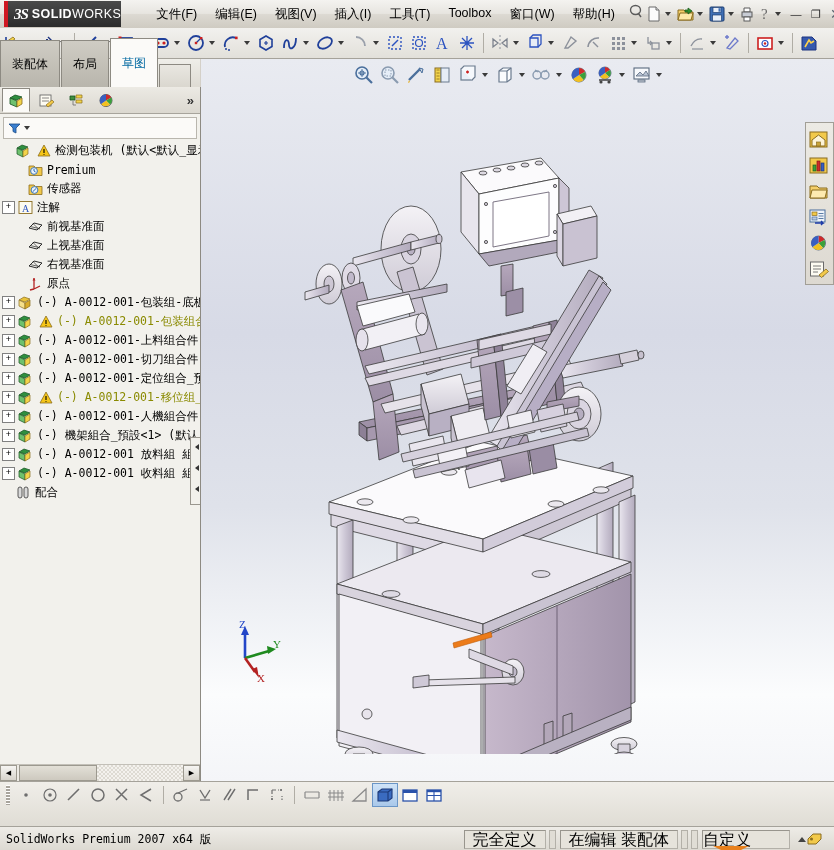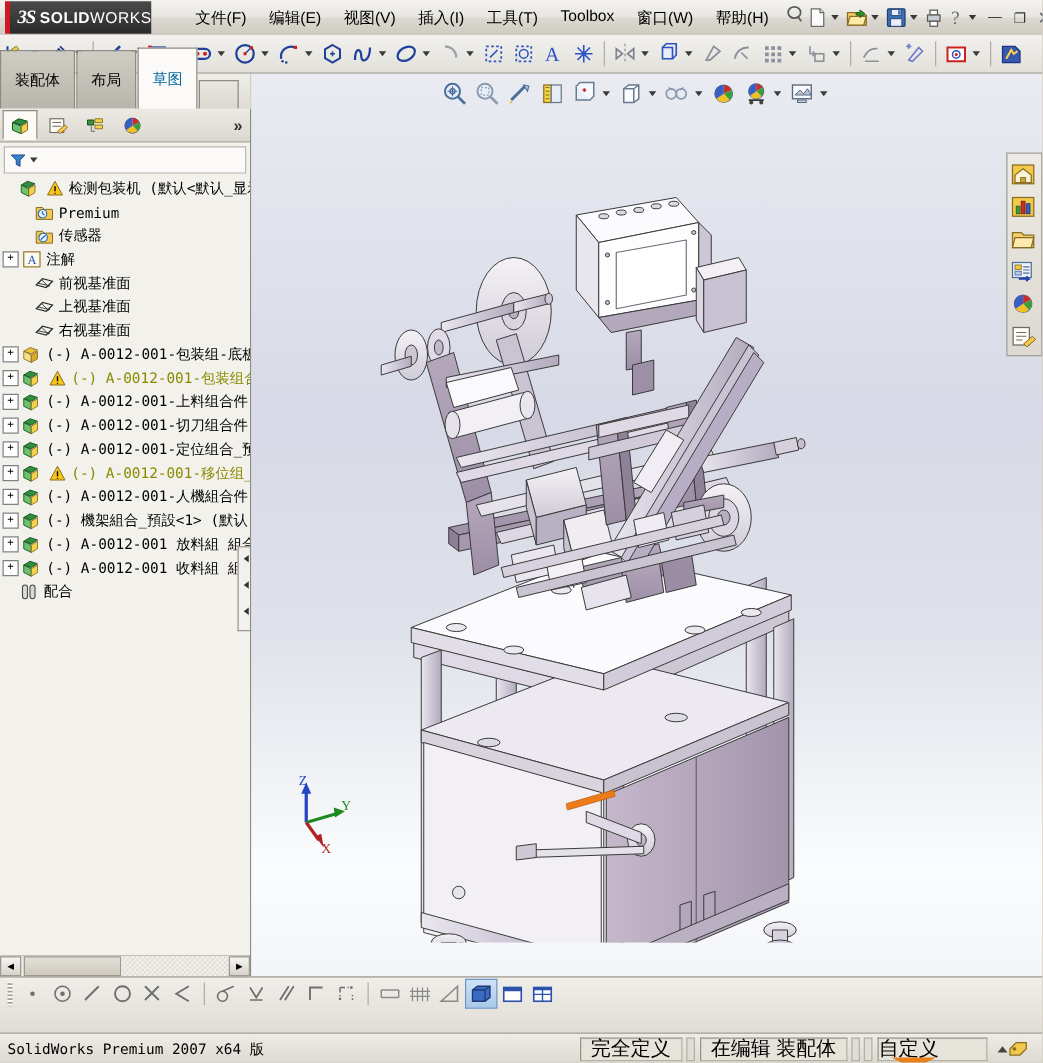--- a/index.html
+++ b/index.html
@@ -574,20 +574,31 @@
         <div class="indent"></div>
         <div class="ticon">
           <svg width="17" height="15" viewBox="0 0 17 15">
               <path d="M2 9 l5-5 l8 2 l-5 5 z" fill="none" stroke="#2b2b2b" stroke-width="1"></path>
               <path d="M3 7.5 l10 2.2 M6 4.5 l6 6" stroke="#2b2b2b" stroke-width="0.7"></path>
             </svg>
         </div>
         <div class="tlabel">右视基准面</div>
       </div>
 
+      <div class="trow">
+        <div class="expspace"></div>
+        <div class="indent"></div>
+        <div class="ticon">
+          <svg width="17" height="15" viewBox="0 0 17 15">
+              <path d="M7 13 V2 M7 13 L3 14 M7 13 L13 10" stroke="#b32222" stroke-width="1.3" fill="none"></path>
+              <path d="M7 2 l-1.5 2.5 h3 z" fill="#b32222"></path>
+            </svg>
+        </div>
+        <div class="tlabel">原点</div>
+      </div>
 
       <div class="trow">
         <div class="exp">+</div>
         <div class="ticon">
           <svg width="17" height="15" viewBox="0 0 17 15">
               <path d="M2 5 l5-3 l6 2 l-5 3 z" fill="#e8c23a" stroke="#8a6d20" stroke-width="0.7"></path>
               <path d="M2 5 v6 l6 3 v-6 z" fill="#f6e08a" stroke="#8a6d20" stroke-width="0.7"></path>
               <path d="M8 8 l5-3 v6 l-5 3 z" fill="#d9ab28" stroke="#8a6d20" stroke-width="0.7"></path>
             </svg>
         </div>

